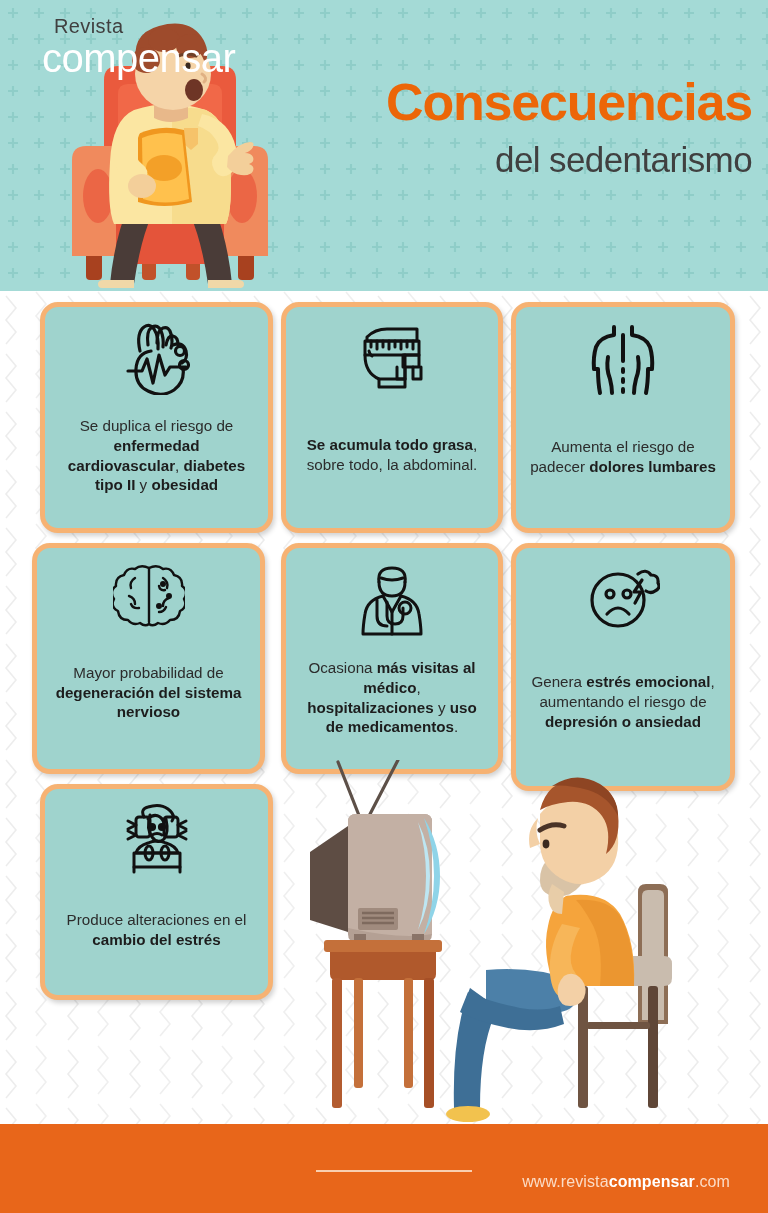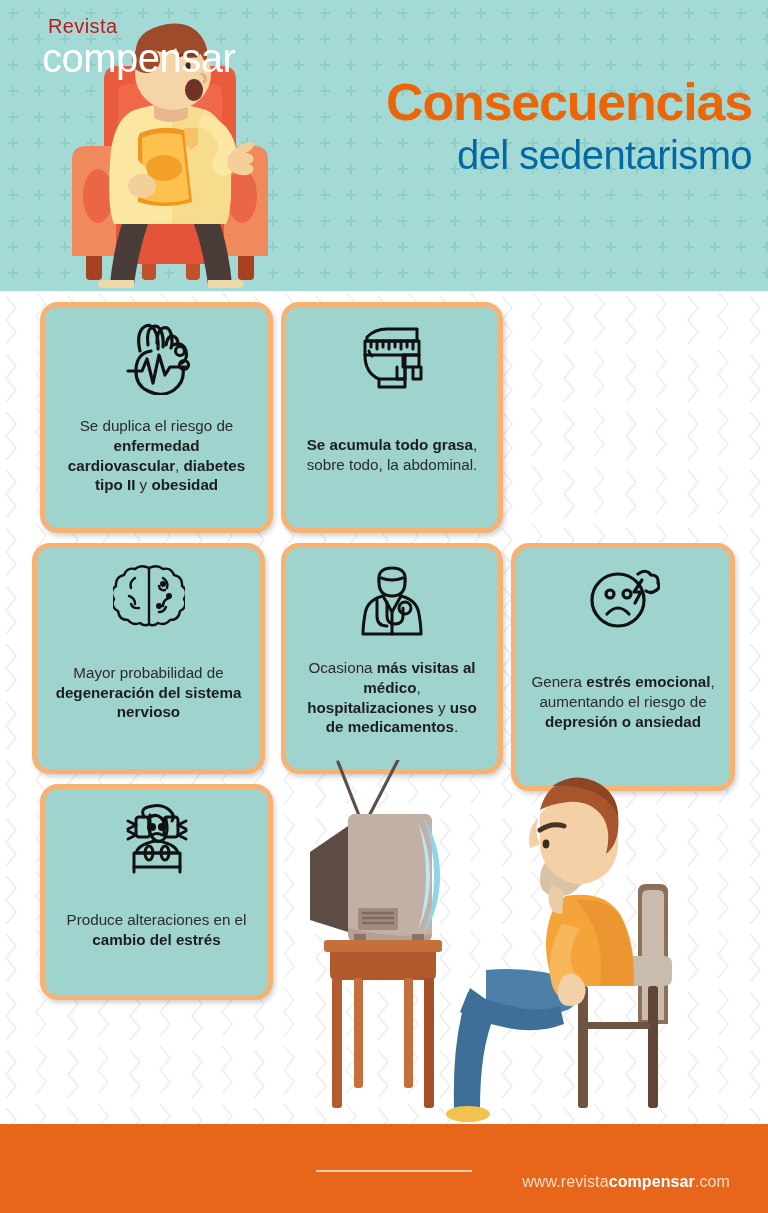--- a/index.html
+++ b/index.html
@@ -39,24 +39,24 @@
     width: 484px;
     text-align: right;
   }
   #title-main {
     font-size: 52px; font-weight: bold;
     color: #ec6608; line-height: .98;
     letter-spacing: -1.2px;
     white-space: nowrap;
   }
   #title-sub {
-    font-size: 40px; font-weight: normal;
-    color: #0369a1; line-height: 1.15;
+    font-size: 35px; font-weight: normal;
+    color: #404040; line-height: 1.15;
     letter-spacing: -.6px;
-    margin-top: 4px;
+    margin-top: 12px;
     white-space: nowrap;
   }
 
   
   .card {
     position: absolute;
     border: 5px solid #f6b273;
     border-radius: 18px;
     background: #9fd3cd;
     box-shadow: 2px 3px 5px rgba(0,0,0,.18);
@@ -108,23 +108,23 @@
     position: absolute; left: 0; top: 1124px;
     width: 768px; height: 89px;
     background: #e8661a;
     display: flex; align-items: center;
   }
   #logo-block {
     position: absolute; left: 42px; top: 16px;
     line-height: 1;
   }
   #logo-revista {
-    font-size: 20px; color: #b91c1c;
+    font-size: 20px; color: #404040;
     letter-spacing: .4px;
-    margin-left: 6px;
+    margin-left: 12px;
     font-weight: normal;
   }
   #logo-compensar {
     font-size: 40px; color: #ffffff;
     letter-spacing: -.5px;
     font-weight: normal;
     margin-top: 2px;
   }
   #footer-rule {
     position: absolute; left: 316px; top: 1170px;
@@ -261,20 +261,39 @@
             <path d="M26 58 v8 h26 v-8"></path>
           </g>
         </svg>
       </div>
       <div class="card-text">
           <span><b>Se acumula todo grasa</b><span>, sobre todo, la abdominal.</span></span>
         </div>
     </div>
   </div>
 
+  <div class="card" id="card-3">
+    <div class="card-inner">
+      <div class="card-icon">
+        <svg width="70" height="76" viewBox="0 0 70 76">
+          <g fill="none" stroke="#111" stroke-width="4" stroke-linecap="round" stroke-linejoin="round">
+            <path d="M26 6 v8 q-14 2 -18 12 q-3 10 -2 22 l4 0 q0 14 2 24"></path>
+            <path d="M44 6 v8 q14 2 18 12 q3 10 2 22 l-4 0 q0 14 -2 24"></path>
+            <path d="M20 36 q-2 12 2 22 q2 8 2 14"></path>
+            <path d="M50 36 q2 12 -2 22 q-2 8 -2 14"></path>
+            <path d="M35 14 v26"></path>
+            <path d="M35 48 v3 M35 58 v3 M35 68 v3"></path>
+          </g>
+        </svg>
+      </div>
+      <div class="card-text">
+          <span><span>Aumenta el riesgo de padecer </span><b>dolores lumbares</b></span>
+        </div>
+    </div>
+  </div>
 
   <div class="card" id="card-4">
     <div class="card-inner">
       <div class="card-icon">
         <svg width="72" height="66" viewBox="0 0 72 66">
           <g fill="none" stroke="#111" stroke-width="2.4" stroke-linecap="round" stroke-linejoin="round">
             <path d="M36 6 q-8 -4 -14 1 q-8 -2 -11 6 q-9 2 -8 11 q-7 5 -2 13 q-4 8 4 12 q1 9 10 9 q5 6 12 3 q5 4 9 1"></path>
             <path d="M36 6 q8 -4 14 1 q8 -2 11 6 q9 2 8 11 q7 5 2 13 q4 8 -4 12 q-1 9 -10 9 q-5 6 -12 3 q-5 4 -9 1"></path>
             <path d="M36 6 v54"></path>
             <path d="M22 16 q-6 4 -4 10"></path>

